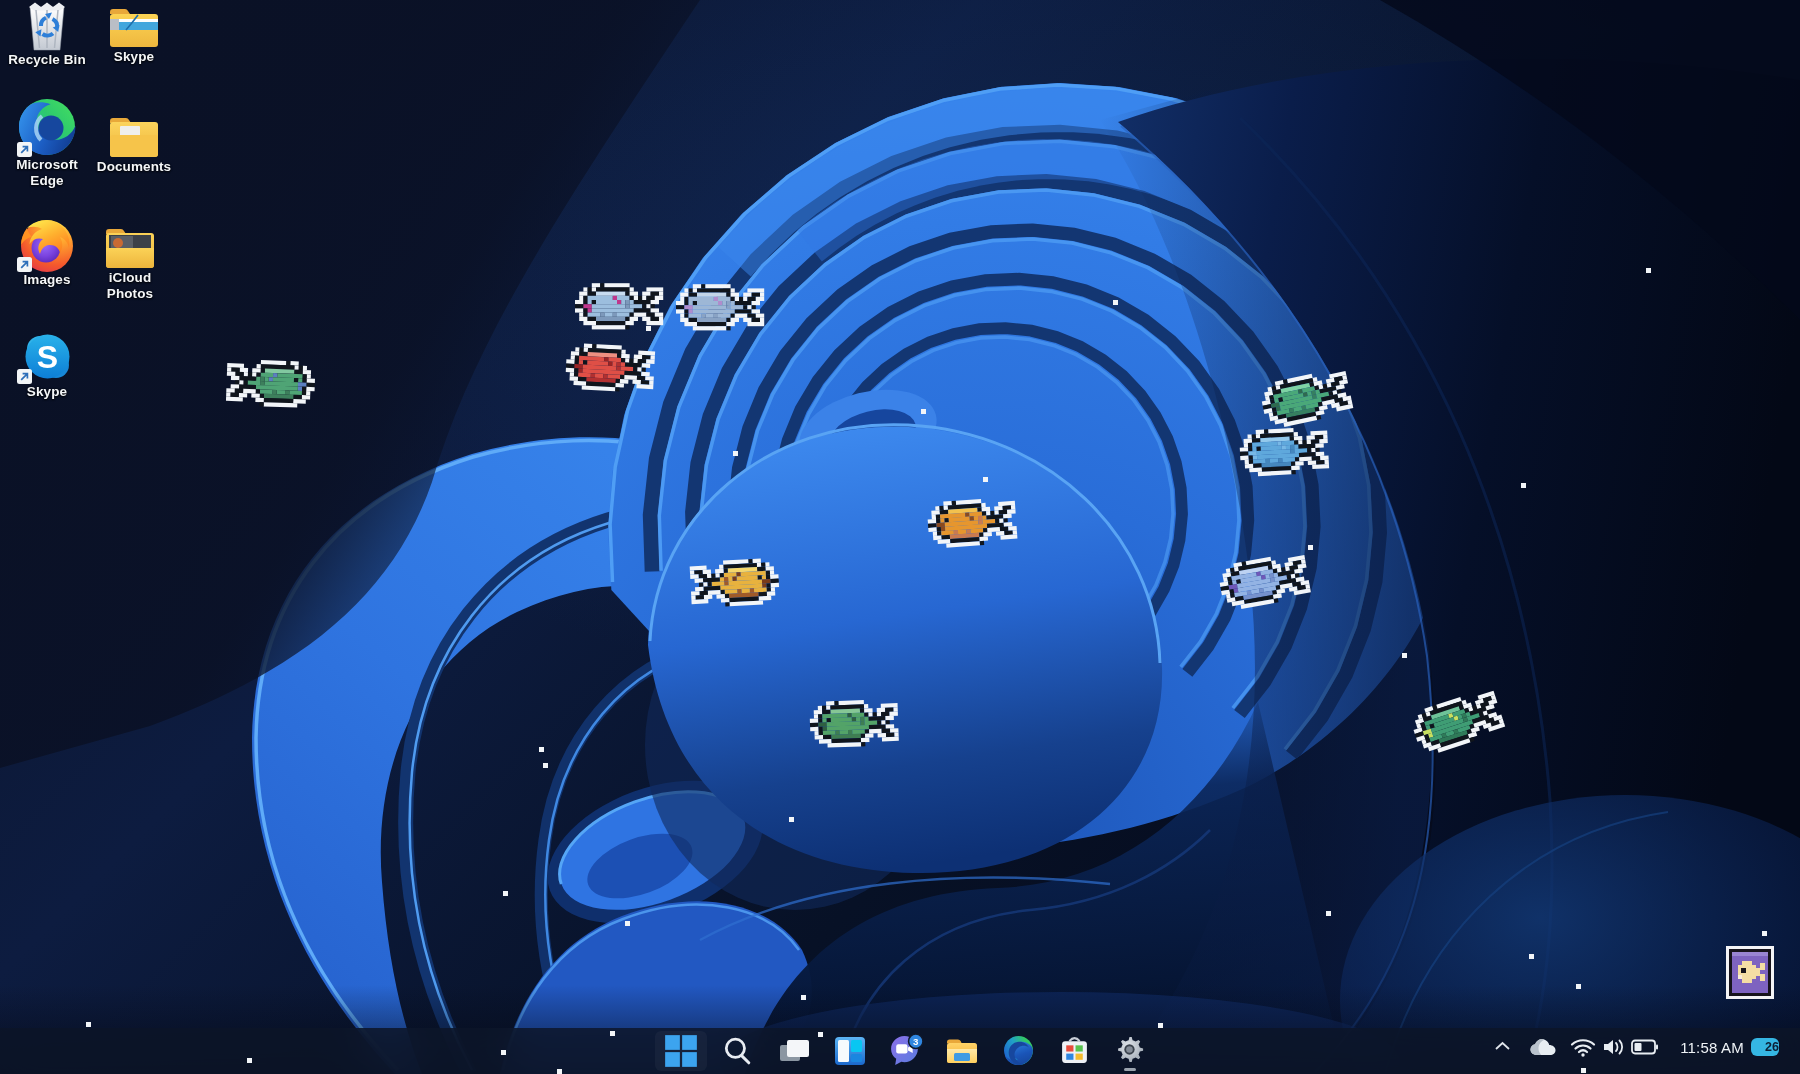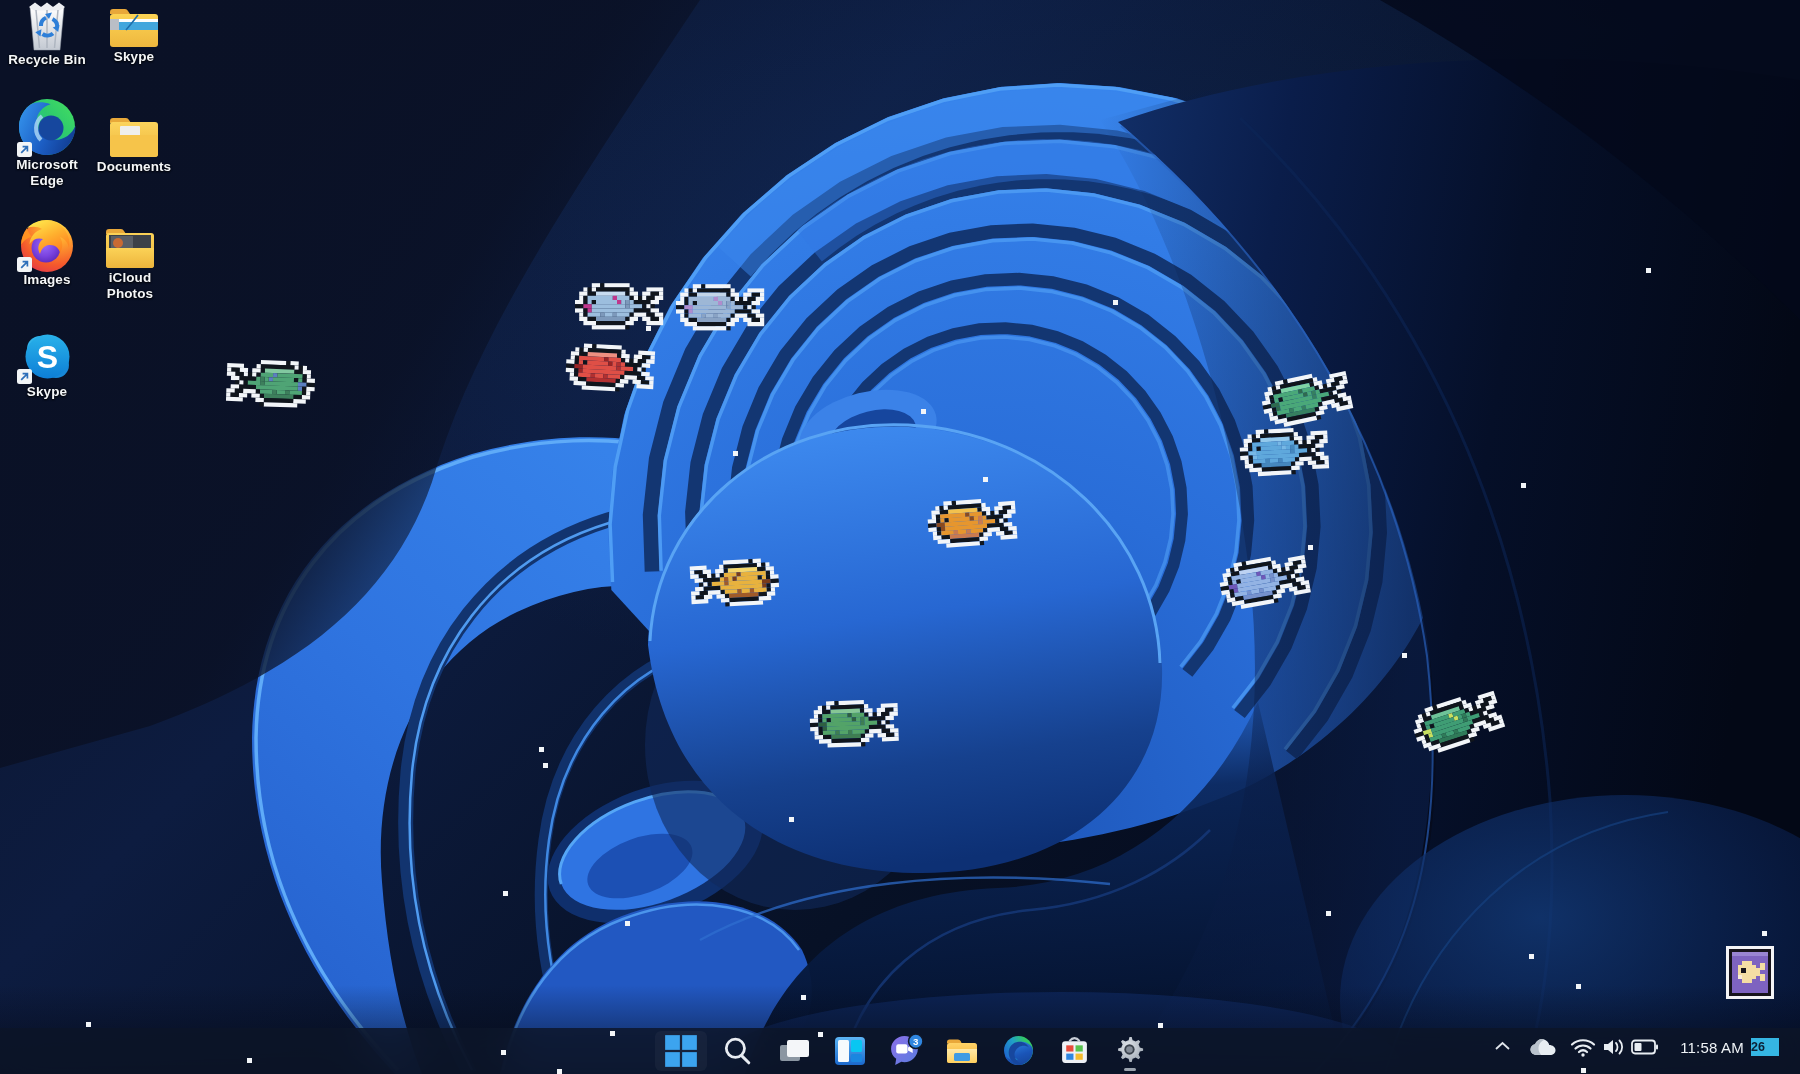--- a/index.html
+++ b/index.html
@@ -581,14 +581,14 @@
 <svg class="tbi" style="left:1602px;top:1037px" width="25" height="20" viewBox="0 0 25 20">
       <path d="M2 7 L6 7 L11 3 L11 17 L6 13 L2 13 Z" fill="#e8edf2"></path>
       <path d="M14 6 C 16 8 16 12 14 14 M17.5 3.5 C 21 7 21 13 17.5 16.5" fill="none" stroke="#e8edf2" stroke-width="1.8" stroke-linecap="round"></path>
     </svg>
 <svg class="tbi" style="left:1631px;top:1039px" width="27" height="16" viewBox="0 0 27 16">
       <rect x="1" y="1.5" width="23" height="13" rx="3" fill="none" stroke="#e8edf2" stroke-width="1.8"></rect>
       <rect x="25" y="5.5" width="2" height="5" rx="1" fill="#e8edf2"></rect>
       <rect x="3.5" y="4" width="7" height="8" rx="1" fill="#e8edf2"></rect>
     </svg>
 <div style="position:absolute;left:1662px;top:1039px;width:82px;height:20px;font-size:15px;color:#eef2f6;text-align:right;letter-spacing:0.2px">11:58 AM</div>
-<div style="position:absolute;left:1751px;top:1038px;width:28px;height:18px;border-radius:0;background:#35b6e3;color:#0b2036;font-size:12.5px;font-weight:bold;text-align:left;line-height:18px">26</div>
+<div style="position:absolute;left:1751px;top:1038px;width:28px;height:18px;border-radius:6px;background:#35b6e3;color:#0b2036;font-size:12.5px;font-weight:bold;text-align:right;line-height:18px">26</div>
 
 </div>
 </body></html>

